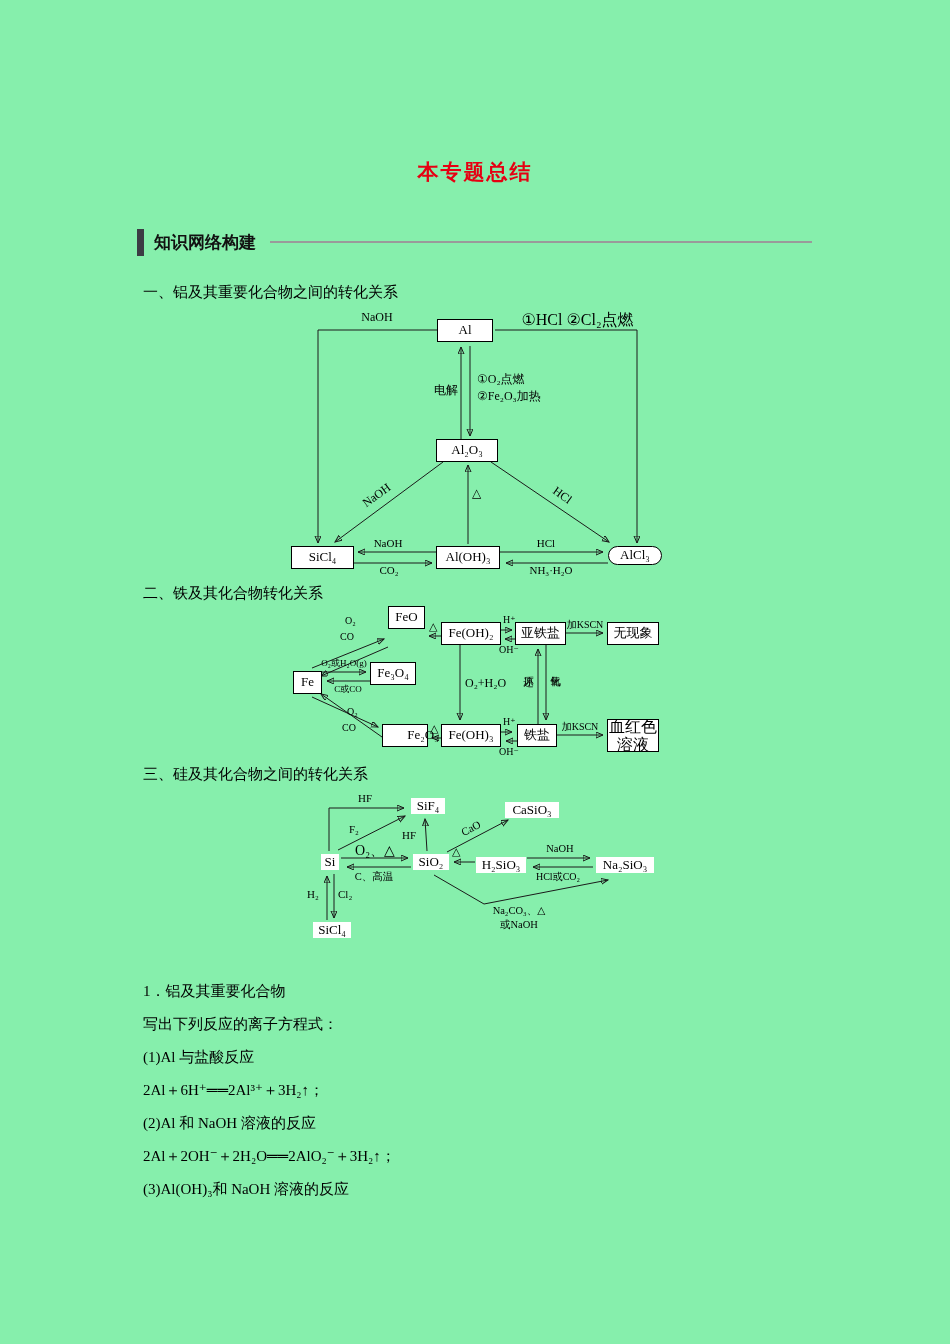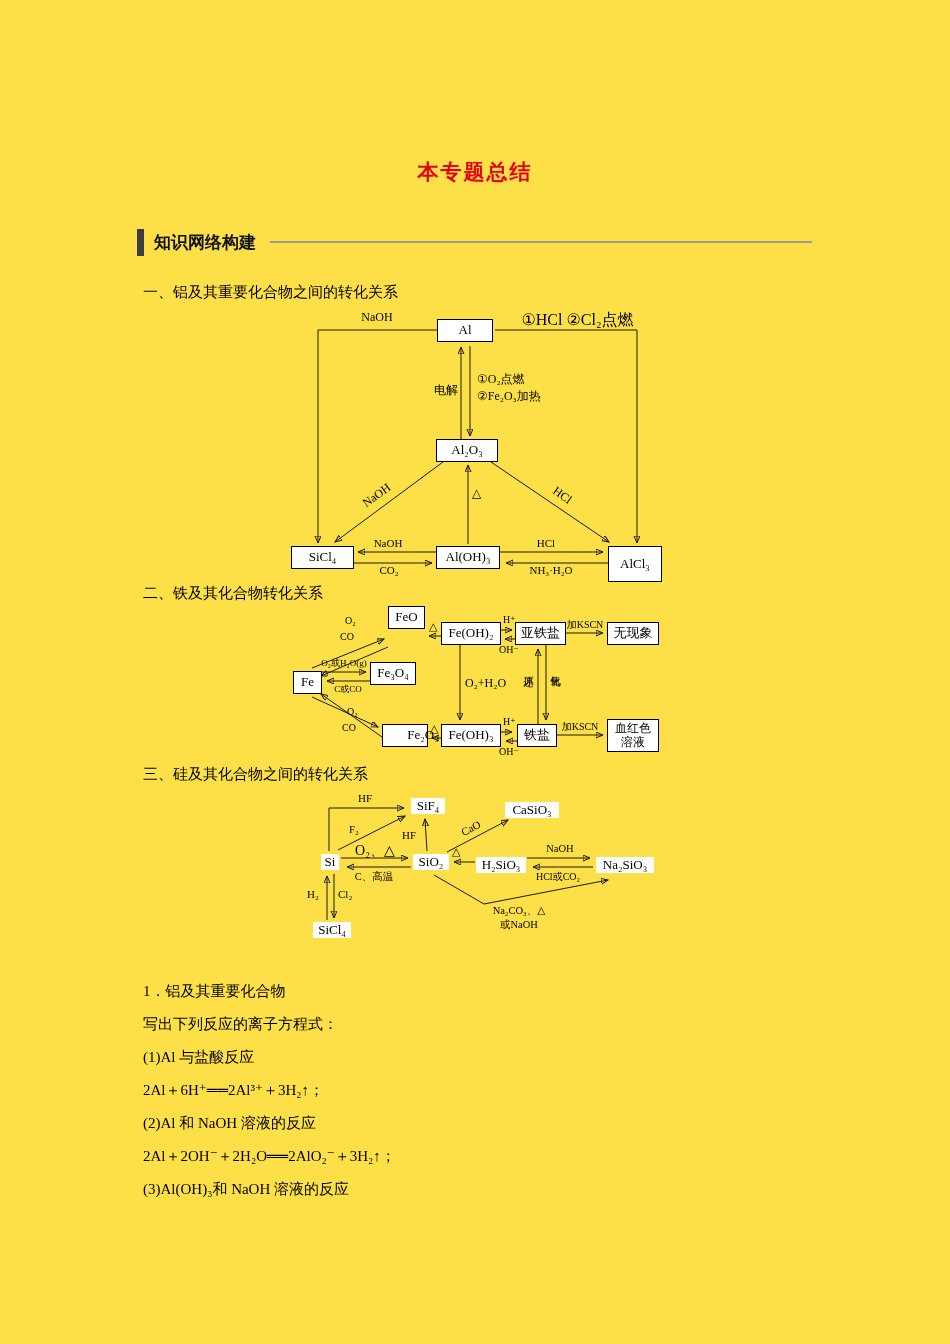--- a/index.html
+++ b/index.html
@@ -1,18 +1,18 @@
 <!DOCTYPE html>
 <html><head>
 <meta charset="utf-8">
 <style>
   * { margin:0; padding:0; box-sizing:border-box; }
   html,body { background:#ffffff; }
   .page {
-    position:relative; width:950px; height:1344px; background:#fde047;
+    position:relative; width:950px; height:1344px; background:#86efac;
     font-family:"Liberation Serif","DejaVu Serif",serif; color:#000; overflow:hidden;
   }
   .title {
     position:absolute; left:0; top:158px; width:100%; text-align:center;
     font-size:21px; font-weight:bold; color:#e60012; letter-spacing:2px;
   }
   .sec-header { position:absolute; left:137px; top:228px; width:675px; height:28px; display:flex; align-items:center; }
   .sec-bar { width:7px; height:27px; background:#3c3c44; }
   .sec-text { margin-left:10px; font-size:17px; font-weight:bold; color:#111;
     font-family:"Liberation Sans","DejaVu Sans",sans-serif; }
@@ -96,21 +96,21 @@
   </div>
 
   <div class="h-label" style="left:143px; top:283px;">一、铝及其重要化合物之间的转化关系</div>
   <div class="h-label" style="left:143px; top:584px;">二、铁及其化合物转化关系</div>
   <div class="h-label" style="left:143px; top:765px;">三、硅及其化合物之间的转化关系</div>
 
   <div class="nbox" style="left:437px; top:319px; width:56px; height:23px;">Al</div>
   <div class="nbox" style="left:436px; top:439px; width:62px; height:23px;">Al₂O₃</div>
   <div class="nbox" style="left:291px; top:546px; width:63px; height:23px;">SiCl₄</div>
   <div class="nbox" style="left:436px; top:546px; width:64px; height:23px;">Al(OH)₃</div>
-  <div class="nbox" style="left:608px; top:546px; width:54px; height:36px;">AlCl₃</div>
+  <div class="nbox" style="left:608px; top:546px; width:54px; height:19px;border-radius:11px;">AlCl₃</div>
 
   <div class="dlabel ctr" style="left:352px; top:311px; width:50px; font-size:12px;">NaOH</div>
   <div class="dlabel ctr" style="left:505px; top:311px; width:145px; font-size:16px;">①HCl ②Cl₂点燃</div>
   <div class="dlabel" style="left:434px; top:384px; font-size:12px;">电解</div>
   <div class="dlabel" style="left:477px; top:373px; font-size:12px;">①O₂点燃</div>
   <div class="dlabel" style="left:477px; top:390px; font-size:12px;">②Fe₂O₃加热</div>
   <div class="dlabel ctr" style="left:351px; top:489px; width:52px; font-size:12px; transform:rotate(-36deg);">NaOH</div>
   <div class="dlabel ctr" style="left:542px; top:489px; width:40px; font-size:12px; transform:rotate(36deg);">HCl</div>
   <div class="dlabel" style="left:472px; top:487px; font-size:12px;">△</div>
   <div class="dlabel ctr" style="left:366px; top:537px; width:44px;">NaOH</div>
@@ -120,21 +120,21 @@
 
   <div class="nbox" style="left:293px; top:671px; width:29px; height:23px;">Fe</div>
   <div class="nbox" style="left:388px; top:606px; width:37px; height:23px;">FeO</div>
   <div class="nbox" style="left:441px; top:622px; width:60px; height:23px;">Fe(OH)₂</div>
   <div class="nbox" style="left:515px; top:622px; width:51px; height:23px;">亚铁盐</div>
   <div class="nbox" style="left:607px; top:622px; width:52px; height:23px;">无现象</div>
   <div class="nbox" style="left:370px; top:662px; width:46px; height:23px;">Fe₃O₄</div>
   <div class="nbox" style="left:382px; top:724px; width:46px; height:23px;padding-left:36px;">Fe₂O₃</div>
   <div class="nbox" style="left:441px; top:724px; width:60px; height:23px;">Fe(OH)₃</div>
   <div class="nbox" style="left:517px; top:724px; width:40px; height:23px;">铁盐</div>
-  <div class="nbox" style="left:607px; top:719px; width:52px; height:33px; font-size:12px;">
+  <div class="nbox" style="left:607px; top:719px; width:52px; height:33px; font-size:16px;">
     <span>血红色</span>
     <span>溶液</span>
   </div>
 
   <div class="dlabel" style="left:345px; top:615px; font-size:10px;">O₂</div>
   <div class="dlabel" style="left:340px; top:631px; font-size:10px;">CO</div>
   <div class="dlabel ctr" style="left:314px; top:658px; width:60px; font-size:9px;">O₂或H₂O(g)</div>
   <div class="dlabel ctr" style="left:326px; top:684px; width:44px; font-size:9px;">C或CO</div>
   <div class="dlabel" style="left:347px; top:706px; font-size:10px;">O₂</div>
   <div class="dlabel" style="left:342px; top:722px; font-size:10px;">CO</div>

